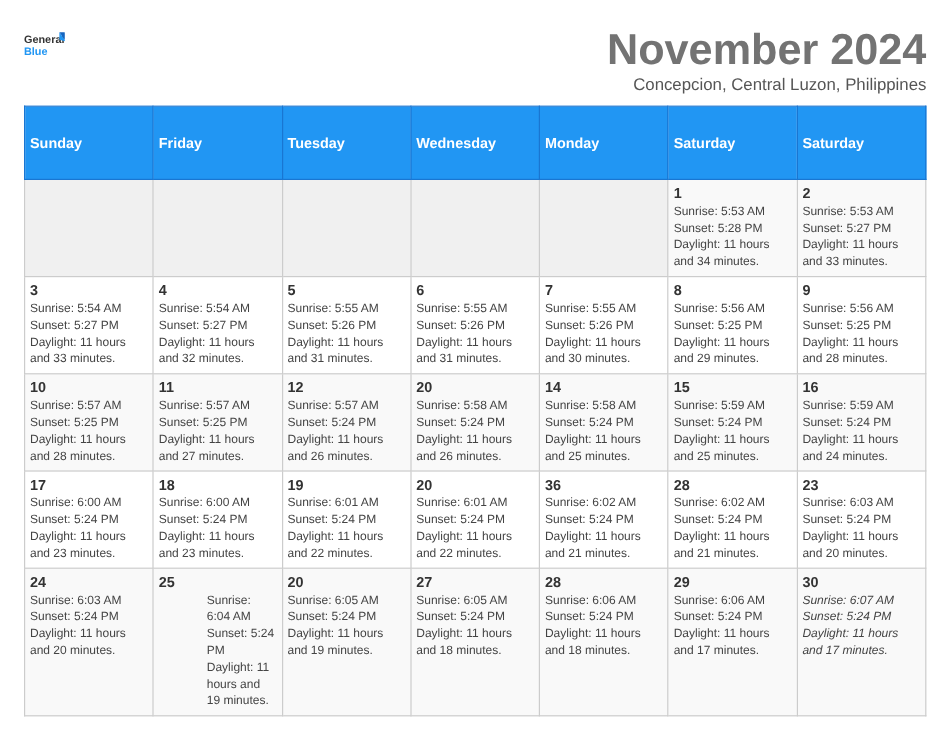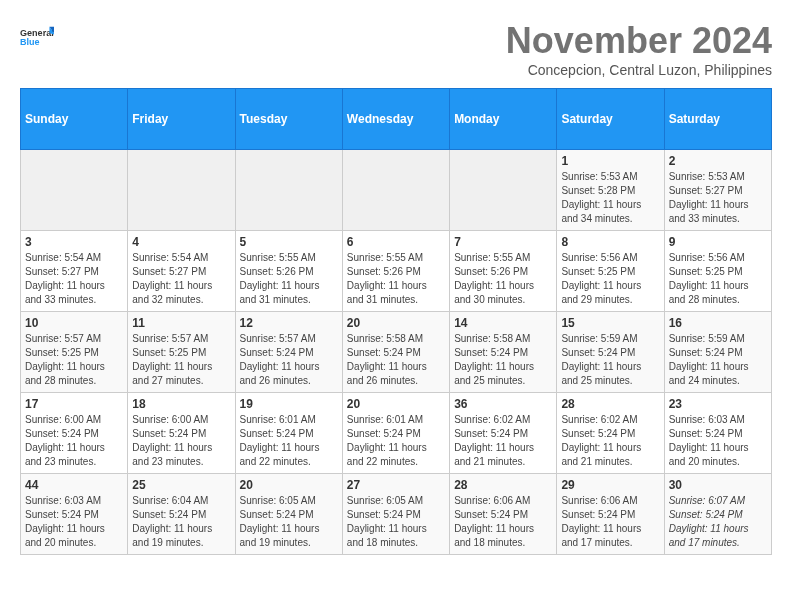--- a/index.html
+++ b/index.html
@@ -253,28 +253,28 @@
         </td>
         <td>
           <div class="day-number">23</div>
           <div class="day-info" style="white-space: pre-line;">Sunrise: 6:03 AM
 Sunset: 5:24 PM
 Daylight: 11 hours and 20 minutes.</div>
         </td>
       </tr>
       <tr>
         <td>
-          <div class="day-number">44</div>
+          <div class="day-number">24</div>
           <div class="day-info" style="white-space: pre-line;">Sunrise: 6:03 AM
 Sunset: 5:24 PM
 Daylight: 11 hours and 20 minutes.</div>
         </td>
         <td>
           <div class="day-number">25</div>
-          <div class="day-info" style="white-space: pre-line;">Sunrise: 6:04 AM
+          <div class="day-info" style="white-space: pre-line; margin-left: 40px;">Sunrise: 6:04 AM
 Sunset: 5:24 PM
 Daylight: 11 hours and 19 minutes.</div>
         </td>
         <td>
           <div class="day-number">20</div>
           <div class="day-info" style="white-space: pre-line;">Sunrise: 6:05 AM
 Sunset: 5:24 PM
 Daylight: 11 hours and 19 minutes.</div>
         </td>
         <td>

